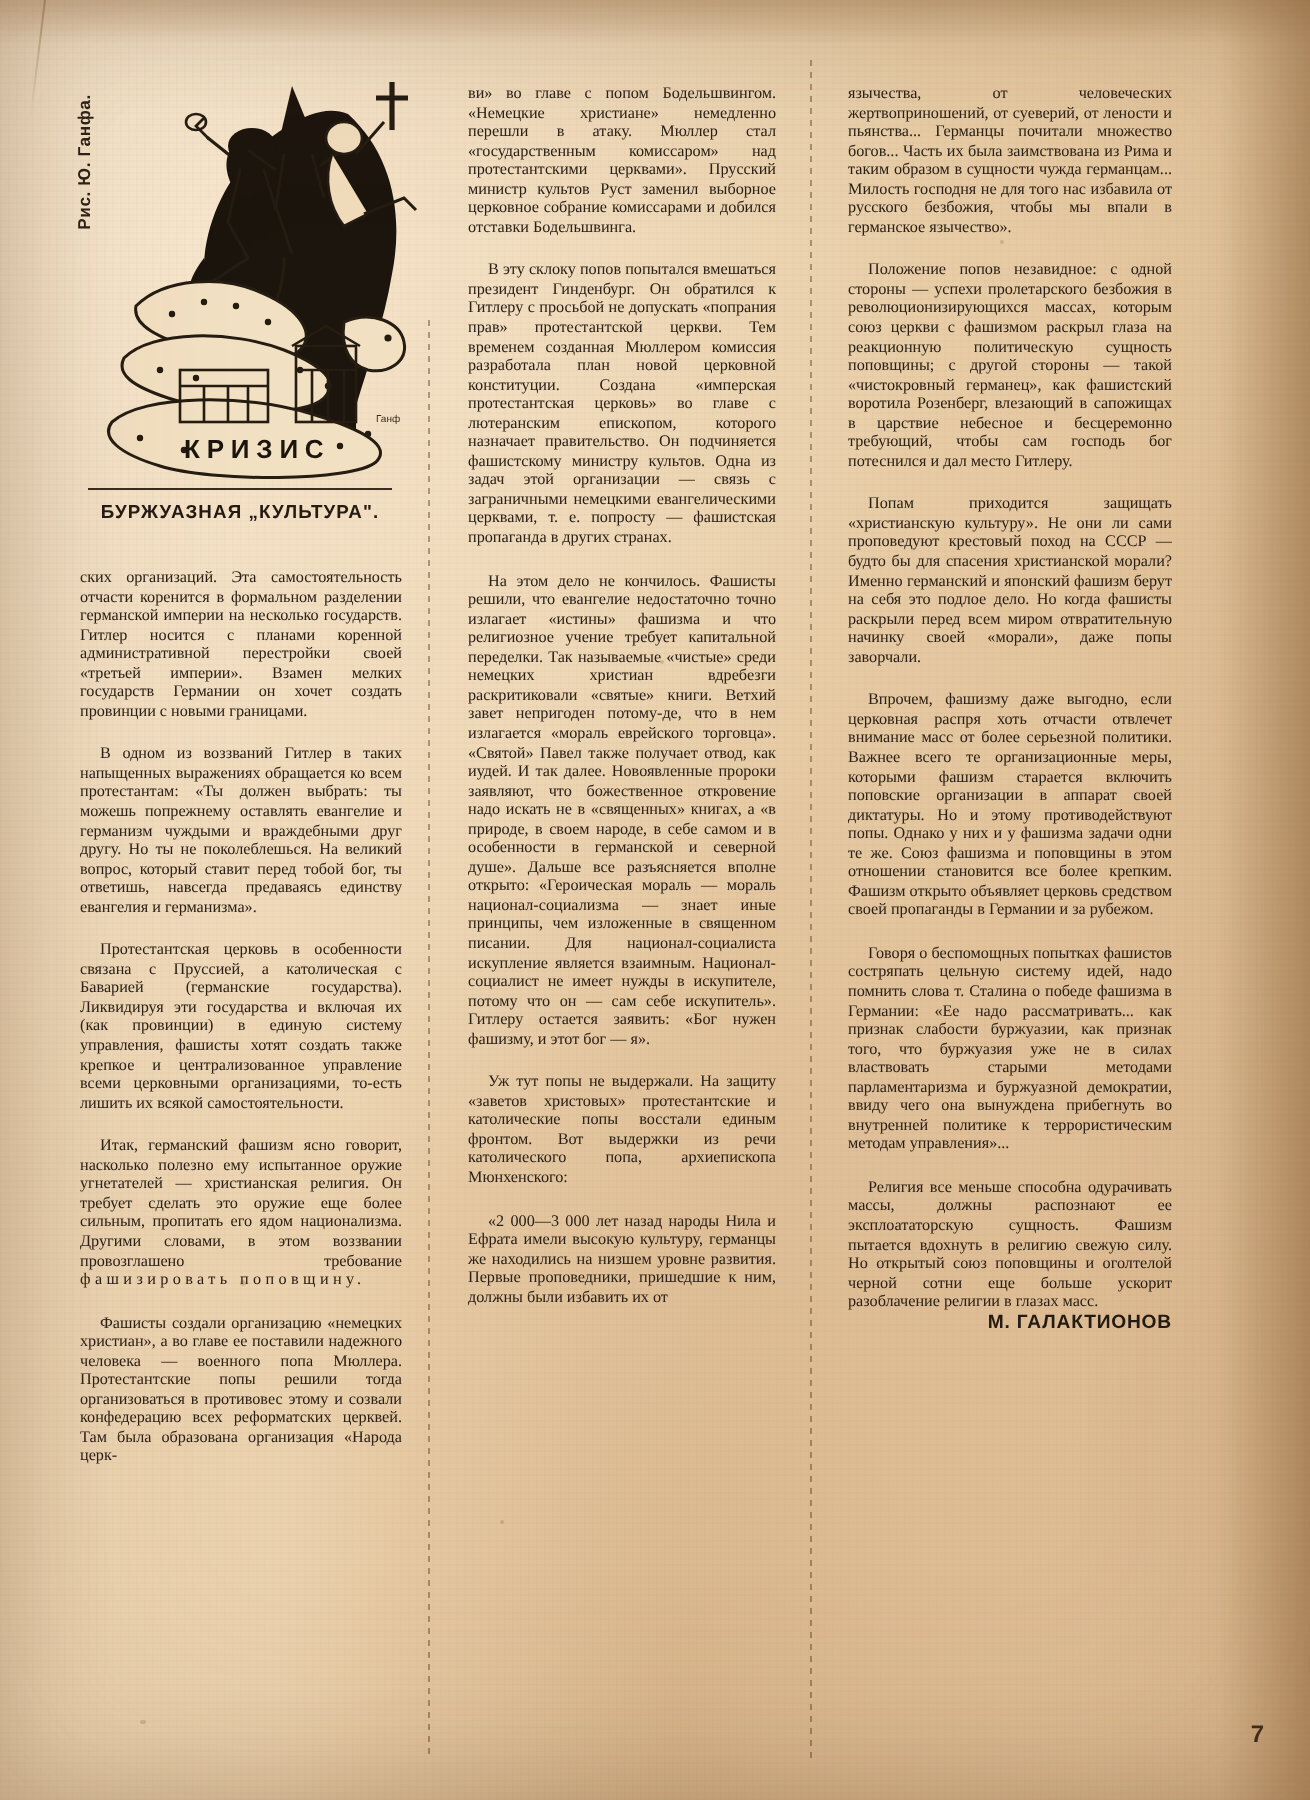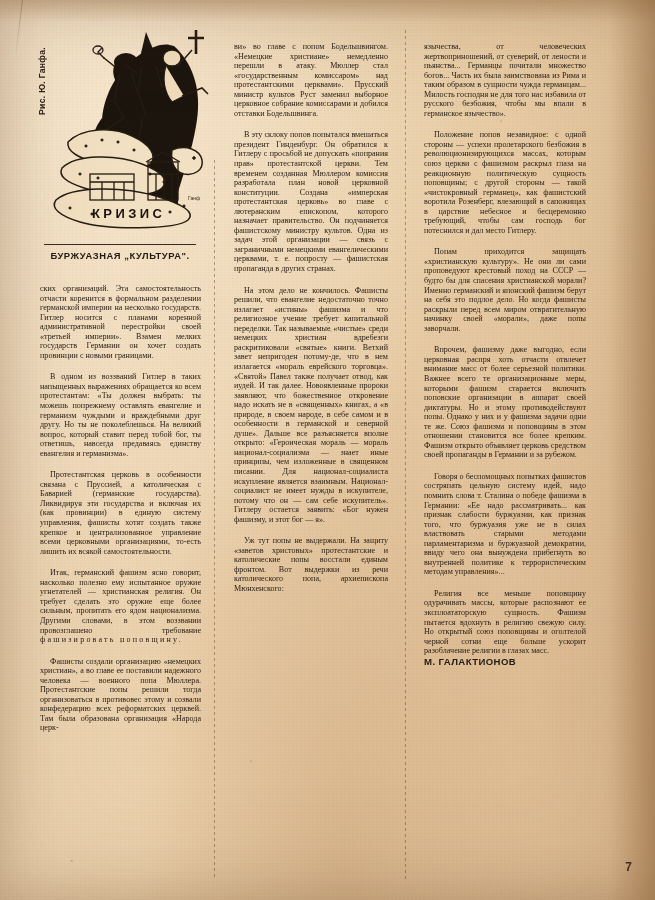--- a/index.html
+++ b/index.html
@@ -69,33 +69,33 @@
 
   
   .illo-wrap{position:absolute;left:26px;top:22px;width:188px;height:244px;}
   .credit{
     position:absolute;left:-18px;top:54px;
     transform:rotate(-90deg);transform-origin:center;
     font-size:8.6px;font-weight:bold;letter-spacing:.3px;
     color:#2b2119;white-space:nowrap;
     font-family:"Liberation Sans", sans-serif;
   }
-  .illo{position:absolute;left:20px;top:0;width:168px;height:226px;}
+  .illo{position:absolute;left:20px;top:11px;width:168px;height:226px;}
   .illo svg{display:block;}
   .caption{
     position:absolute;left:26px;top:250px;width:188px;
     text-align:center;font-family:"Liberation Sans", sans-serif;
     font-weight:bold;font-size:9.4px;letter-spacing:.55px;color:#241b13;
   }
   .capline{
     position:absolute;left:44px;top:244px;width:152px;height:1px;background:#3a2c1e;
   }
 
   .sig{
-    display:block;text-align:left;margin-top:1px;
+    display:block;text-align:right;margin-top:1px;
     font-family:"Liberation Sans", sans-serif;
     font-weight:bold;font-size:9.6px;letter-spacing:.4px;color:#241b13;
     text-indent:0;
   }
   .spaced{letter-spacing:2.2px;}
   .pageno{
     position:absolute;right:23px;bottom:26px;
     font-family:"Liberation Sans", sans-serif;
     font-weight:bold;font-size:12px;color:#241b13;
   }
@@ -218,29 +218,30 @@
       <p>Протестантская церковь в особенности связана с Пруссией, а католическая с Баварией (германские государства). Ликвидируя эти государства и включая их (как провинции) в единую систему управления, фашисты хотят создать также крепкое и централизованное управление всеми церковными организациями, то-есть лишить их всякой самостоятельности.</p>
       <p><span>Итак, германский фашизм ясно говорит, насколько полезно ему испытанное оружие угнетателей — христианская религия. Он требует сделать это оружие еще более сильным, пропитать его ядом национализма. Другими словами, в этом воззвании провозглашено требование</span> <span class="spaced">фашизировать поповщину.</span></p>
       <p>Фашисты создали организацию «немецких христиан», а во главе ее поставили надежного человека — военного попа Мюллера. Протестантские попы решили тогда организоваться в противовес этому и созвали конфедерацию всех реформатских церквей. Там была образована организация «Народа церк-</p>
     </div>
 
     <div class="col" id="col-mid">
       <p class="noind">ви» во главе с попом Бодельшвингом. «Немецкие христиане» немедленно перешли в атаку. Мюллер стал «государственным комиссаром» над протестантскими церквами». Прусский министр культов Руст заменил выборное церковное собрание комиссарами и добился отставки Бодельшвинга.</p>
       <p>В эту склоку попов попытался вмешаться президент Гинденбург. Он обратился к Гитлеру с просьбой не допускать «попрания прав» протестантской церкви. Тем временем созданная Мюллером комиссия разработала план новой церковной конституции. Создана «имперская протестантская церковь» во главе с лютеранским епископом, которого назначает правительство. Он подчиняется фашистскому министру культов. Одна из задач этой организации — связь с заграничными немецкими евангелическими церквами, т. е. попросту — фашистская пропаганда в других странах.</p>
       <p>На этом дело не кончилось. Фашисты решили, что евангелие недостаточно точно излагает «истины» фашизма и что религиозное учение требует капитальной переделки. Так называемые «чистые» среди немецких христиан вдребезги раскритиковали «святые» книги. Ветхий завет непригоден потому-де, что в нем излагается «мораль еврейского торговца». «Святой» Павел также получает отвод, как иудей. И так далее. Новоявленные пророки заявляют, что божественное откровение надо искать не в «священных» книгах, а «в природе, в своем народе, в себе самом и в особенности в германской и северной душе». Дальше все разъясняется вполне открыто: «Героическая мораль — мораль национал-социализма — знает иные принципы, чем изложенные в священном писании. Для национал-социалиста искупление является взаимным. Национал-социалист не имеет нужды в искупителе, потому что он — сам себе искупитель». Гитлеру остается заявить: «Бог нужен фашизму, и этот бог — я».</p>
       <p>Уж тут попы не выдержали. На защиту «заветов христовых» протестантские и католические попы восстали единым фронтом. Вот выдержки из речи католического попа, архиепископа Мюнхенского:</p>
+      <p>«2 000—3 000 лет назад народы Нила и Ефрата имели высокую культуру, германцы же находились на низшем уровне развития. Первые проповедники, пришедшие к ним, должны были избавить их от</p>
     </div>
 
     <div class="col" id="col-right">
       <p class="noind">язычества, от человеческих жертвоприношений, от суеверий, от лености и пьянства... Германцы почитали множество богов... Часть их была заимствована из Рима и таким образом в сущности чужда германцам... Милость господня не для того нас избавила от русского безбожия, чтобы мы впали в германское язычество».</p>
       <p>Положение попов незавидное: с одной стороны — успехи пролетарского безбожия в революционизирующихся массах, которым союз церкви с фашизмом раскрыл глаза на реакционную политическую сущность поповщины; с другой стороны — такой «чистокровный германец», как фашистский воротила Розенберг, влезающий в сапожищах в царствие небесное и бесцеремонно требующий, чтобы сам господь бог потеснился и дал место Гитлеру.</p>
       <p>Попам приходится защищать «христианскую культуру». Не они ли сами проповедуют крестовый поход на СССР — будто бы для спасения христианской морали? Именно германский и японский фашизм берут на себя это подлое дело. Но когда фашисты раскрыли перед всем миром отвратительную начинку своей «морали», даже попы заворчали.</p>
       <p>Впрочем, фашизму даже выгодно, если церковная распря хоть отчасти отвлечет внимание масс от более серьезной политики. Важнее всего те организационные меры, которыми фашизм старается включить поповские организации в аппарат своей диктатуры. Но и этому противодействуют попы. Однако у них и у фашизма задачи одни те же. Союз фашизма и поповщины в этом отношении становится все более крепким. Фашизм открыто объявляет церковь средством своей пропаганды в Германии и за рубежом.</p>
       <p>Говоря о беспомощных попытках фашистов состряпать цельную систему идей, надо помнить слова т. Сталина о победе фашизма в Германии: «Ее надо рассматривать... как признак слабости буржуазии, как признак того, что буржуазия уже не в силах властвовать старыми методами парламентаризма и буржуазной демократии, ввиду чего она вынуждена прибегнуть во внутренней политике к террористическим методам управления»...</p>
-      <p><span>Религия все меньше поповщину одурачивать массы, которые распознают ее эксплоататорскую сущность. Фашизм пытается вдохнуть в религию свежую силу. Но открытый союз поповщины и оголтелой черной сотни еще больше ускорит разоблачение религии в глазах масс.</span><span class="sig">М. ГАЛАКТИОНОВ</span></p>
+      <p><span>Религия все меньше способна одурачивать массы, должны распознают ее эксплоататорскую сущность. Фашизм пытается вдохнуть в религию свежую силу. Но открытый союз поповщины и оголтелой черной сотни еще больше ускорит разоблачение религии в глазах масс.</span><span class="sig">М. ГАЛАКТИОНОВ</span></p>
     </div>
 
     <div class="pageno">7</div>
   </div>
 
   <div class="speck" style="left:120px;top:640px;width:3px;height:3px;"></div>
   <div class="speck" style="left:330px;top:330px;width:2px;height:2px;"></div>
   <div class="speck" style="left:500px;top:120px;width:2px;height:2px;"></div>
   <div class="speck" style="left:70px;top:860px;width:3px;height:2px;"></div>
   <div class="speck" style="left:250px;top:760px;width:2px;height:2px;"></div>

